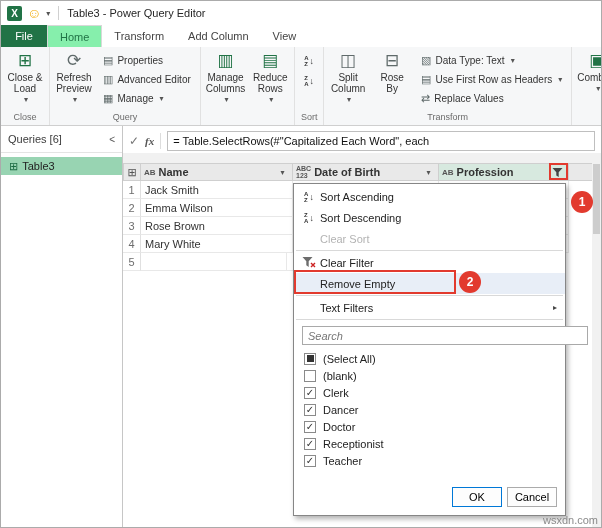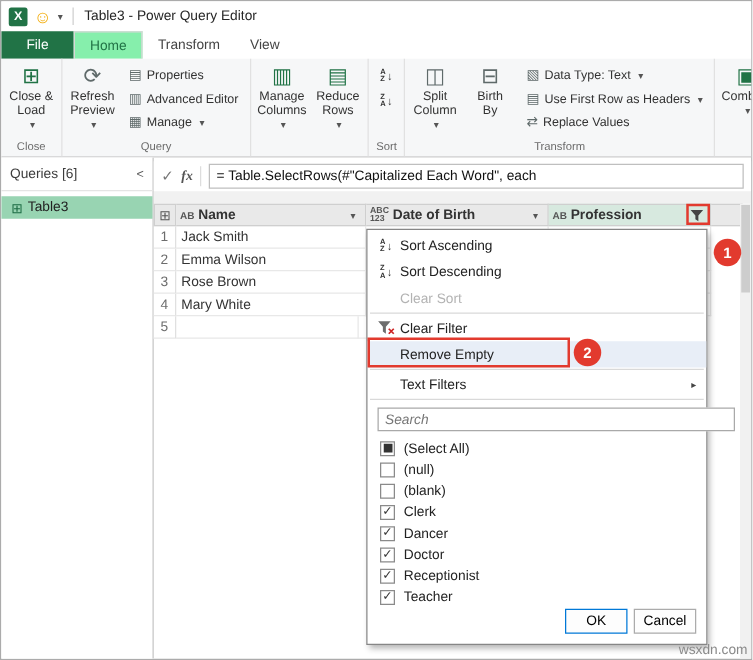--- a/index.html
+++ b/index.html
@@ -13,21 +13,21 @@
               display:flex; align-items:center; gap:5px; padding-left:6px; }
   .excel-logo { width:15px; height:15px; background:#217346; color:#fff; font-weight:bold;
                 font-size:10px; display:flex; align-items:center; justify-content:center; border-radius:2px; }
   .tb-smiley { color:#f2a900; font-size:14px; line-height:14px; }
   .tb-caret { font-size:8px; color:#555; }
   .tb-sep { width:1px; height:14px; background:#d0d0d0; margin:0 3px; }
   .tb-title { font-size:11px; color:#262626; }
 
   
   .tabrow { position:absolute; top:24px; left:0; right:0; height:22px; background:#fff; display:flex; }
-  .tab-file { width:58px; background:#217346; color:#fff; display:flex; align-items:center;
+  .tab-file { width:46px; background:#217346; color:#fff; display:flex; align-items:center;
               justify-content:center; font-size:11px; }
   .tab { padding:0 12px; display:flex; align-items:center; color:#444; }
   .tab.active { background:#86efac; border:1px solid #d8d8d8; border-bottom:none; color:#217346; }
 
   
   .ribbon { position:absolute; top:46px; left:0; right:0; height:79px; background:#f6f7f8;
             border-bottom:1px solid #cfcfcf; display:flex; }
   .rgroup { display:flex; flex-direction:column; border-right:1px solid #e1e1e1; }
   .rgroup-content { flex:1; display:flex; align-items:stretch; padding:2px 3px; gap:2px; }
   .rgroup-label { height:14px; text-align:center; font-size:9px; color:#6b6b6b; line-height:13px; }
@@ -137,20 +137,21 @@
     <span class="tb-smiley">☺</span>
     <span class="tb-caret">▾</span>
     <span class="tb-sep"></span>
     <span class="tb-title">Table3 - Power Query Editor</span>
   </div>
 
   <div class="tabrow">
     <div class="tab-file">File</div>
     <div class="tab active">Home</div>
     <div class="tab">Transform</div>
+    <div class="tab">Add Column</div>
     <div class="tab">View</div>
   </div>
 
   <div class="ribbon">
 
     <div class="rgroup">
       <div class="rgroup-content">
         <div class="bigbtn">
           <span class="bicon green">⊞</span>
           <span class="pre">Close &amp;
@@ -227,21 +228,21 @@
     <div class="rgroup">
       <div class="rgroup-content">
         <div class="bigbtn">
           <span class="bicon gray">◫</span>
           <span class="pre">Split
 Column</span>
             <span class="bb-caret">▾</span>
         </div>
         <div class="bigbtn">
           <span class="bicon gray">⊟</span>
-          <span class="pre">Birth
+          <span class="pre">Rose
 By</span>
         </div>
         <div class="smallcol">
           <div class="smallbtn">
             <span class="sicon gray">▧</span>
             <span>Data Type: Text</span>
             <span class="bb-caret">▾</span>
           </div>
           <div class="smallbtn">
             <span class="sicon gray">▤</span>
@@ -394,24 +395,20 @@
 
     <input class="fm-search" placeholder="Search" style="">
 
     <div class="fm-list">
       <div class="fm-cbrow">
         <span class="cb cb-partial"></span>
         <span>(Select All)</span>
       </div>
       <div class="fm-cbrow">
         <span class="cb cb-unchecked"></span>
-        <span>(null)</span>
-      </div>
-      <div class="fm-cbrow">
-        <span class="cb cb-unchecked"></span>
         <span>(blank)</span>
       </div>
       <div class="fm-cbrow">
         <span class="cb cb-checked"></span>
         <span>Clerk</span>
       </div>
       <div class="fm-cbrow">
         <span class="cb cb-checked"></span>
         <span>Dancer</span>
       </div>

